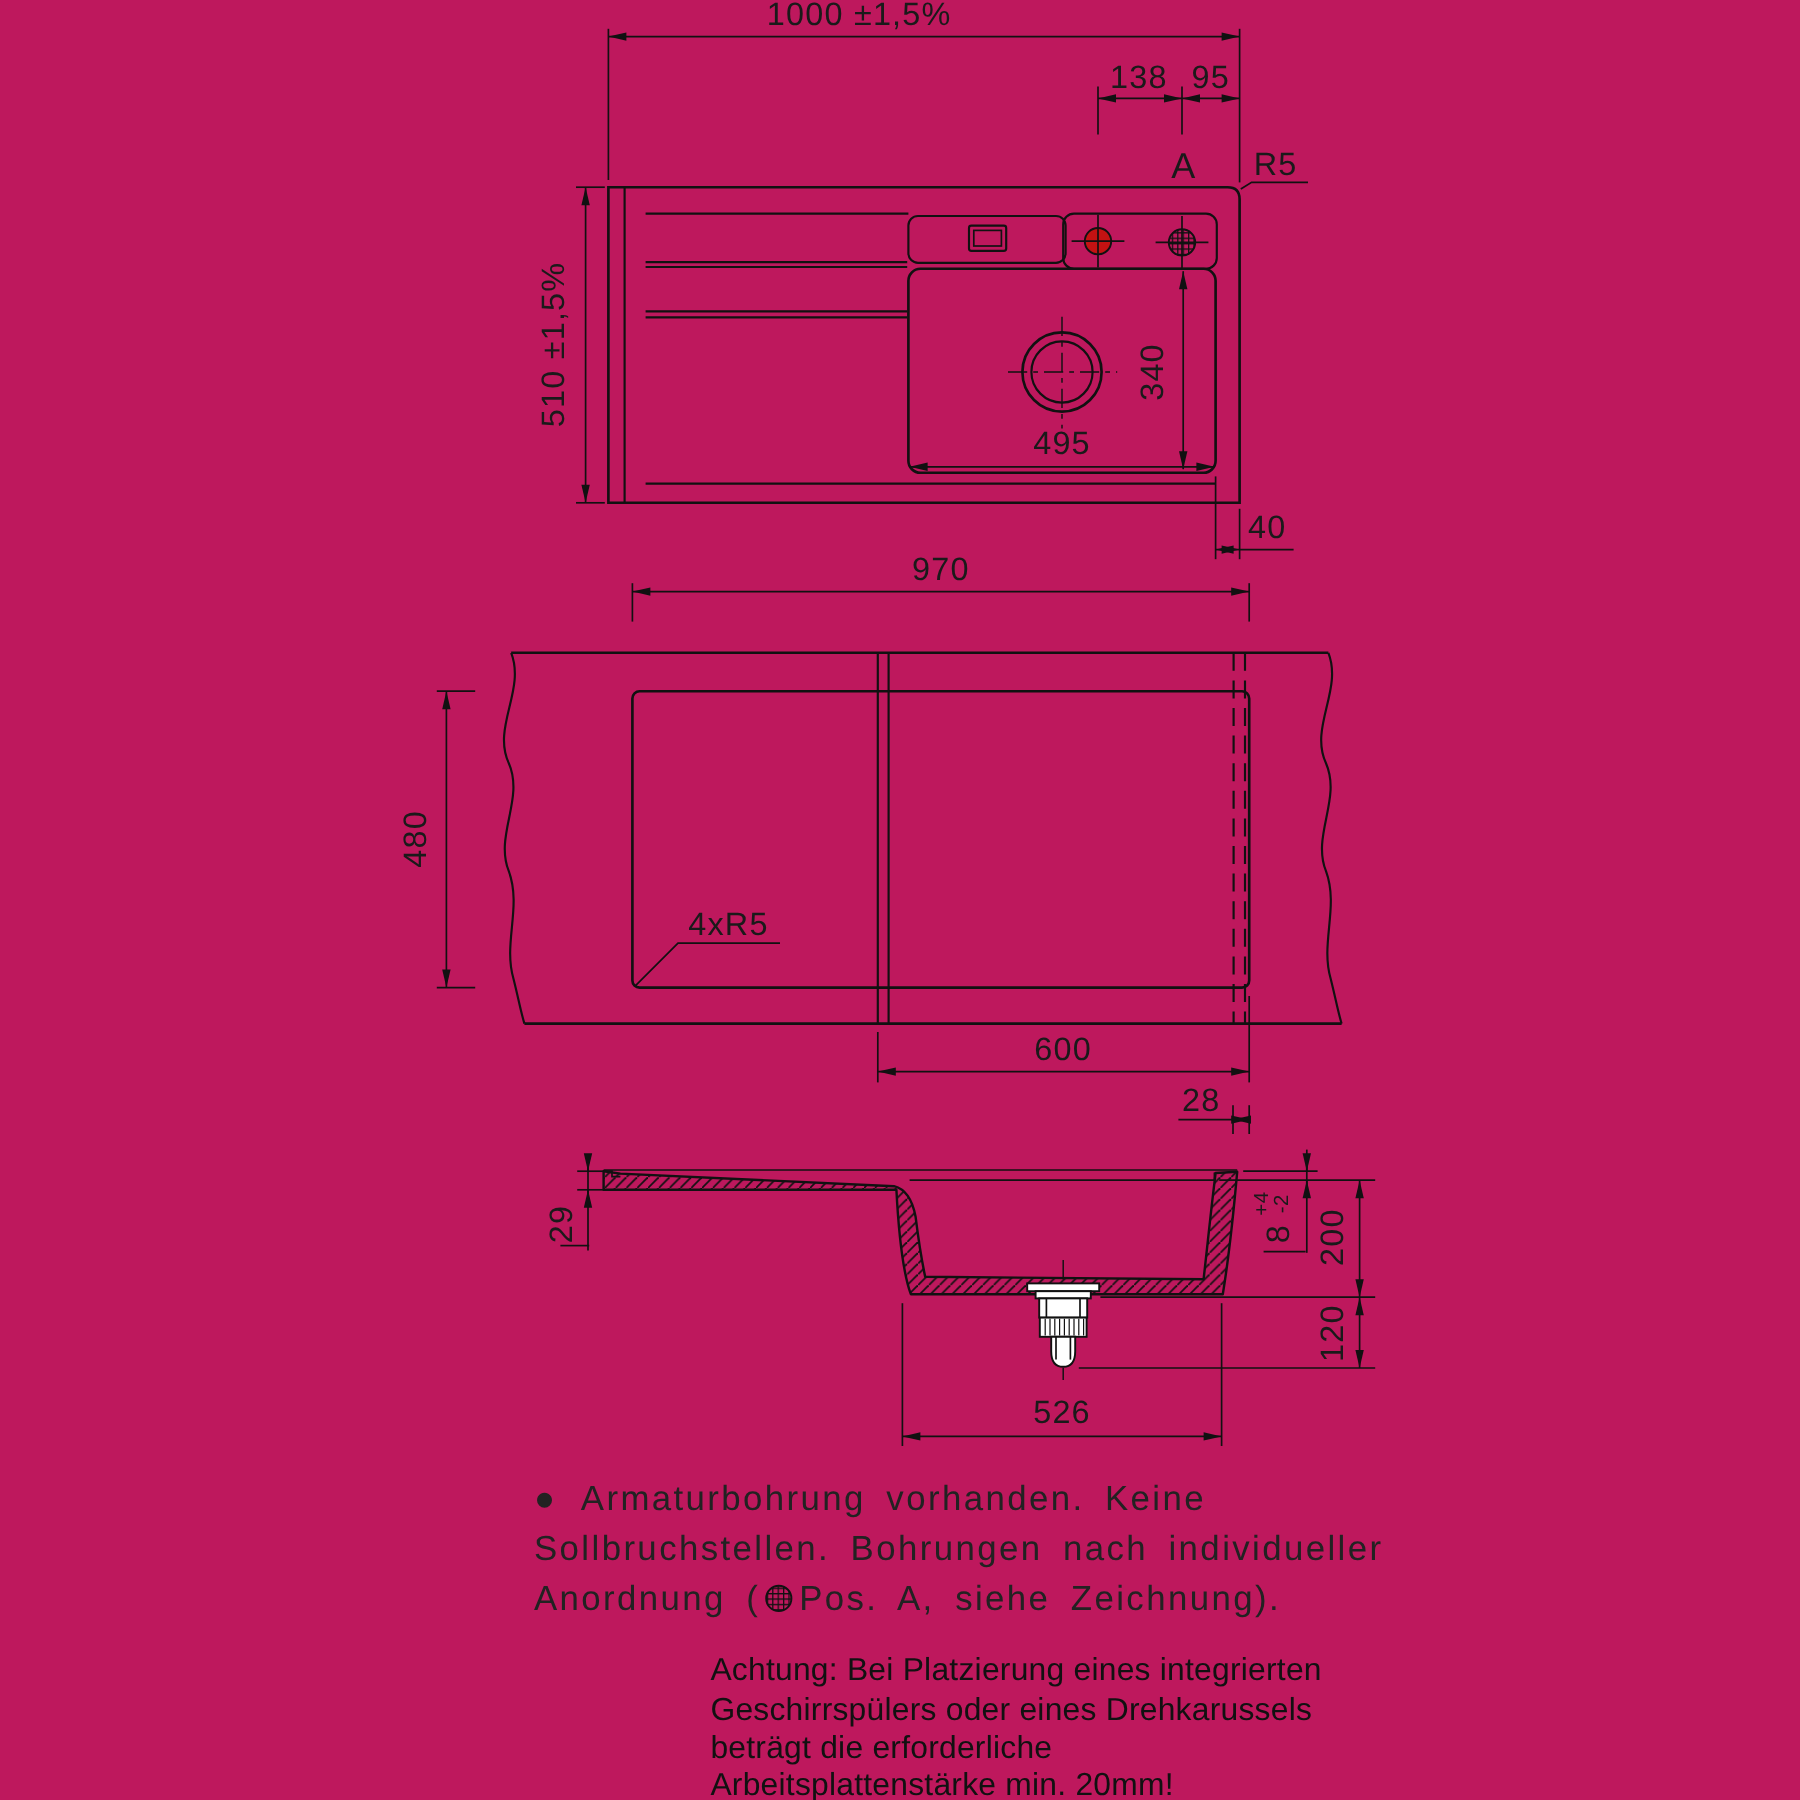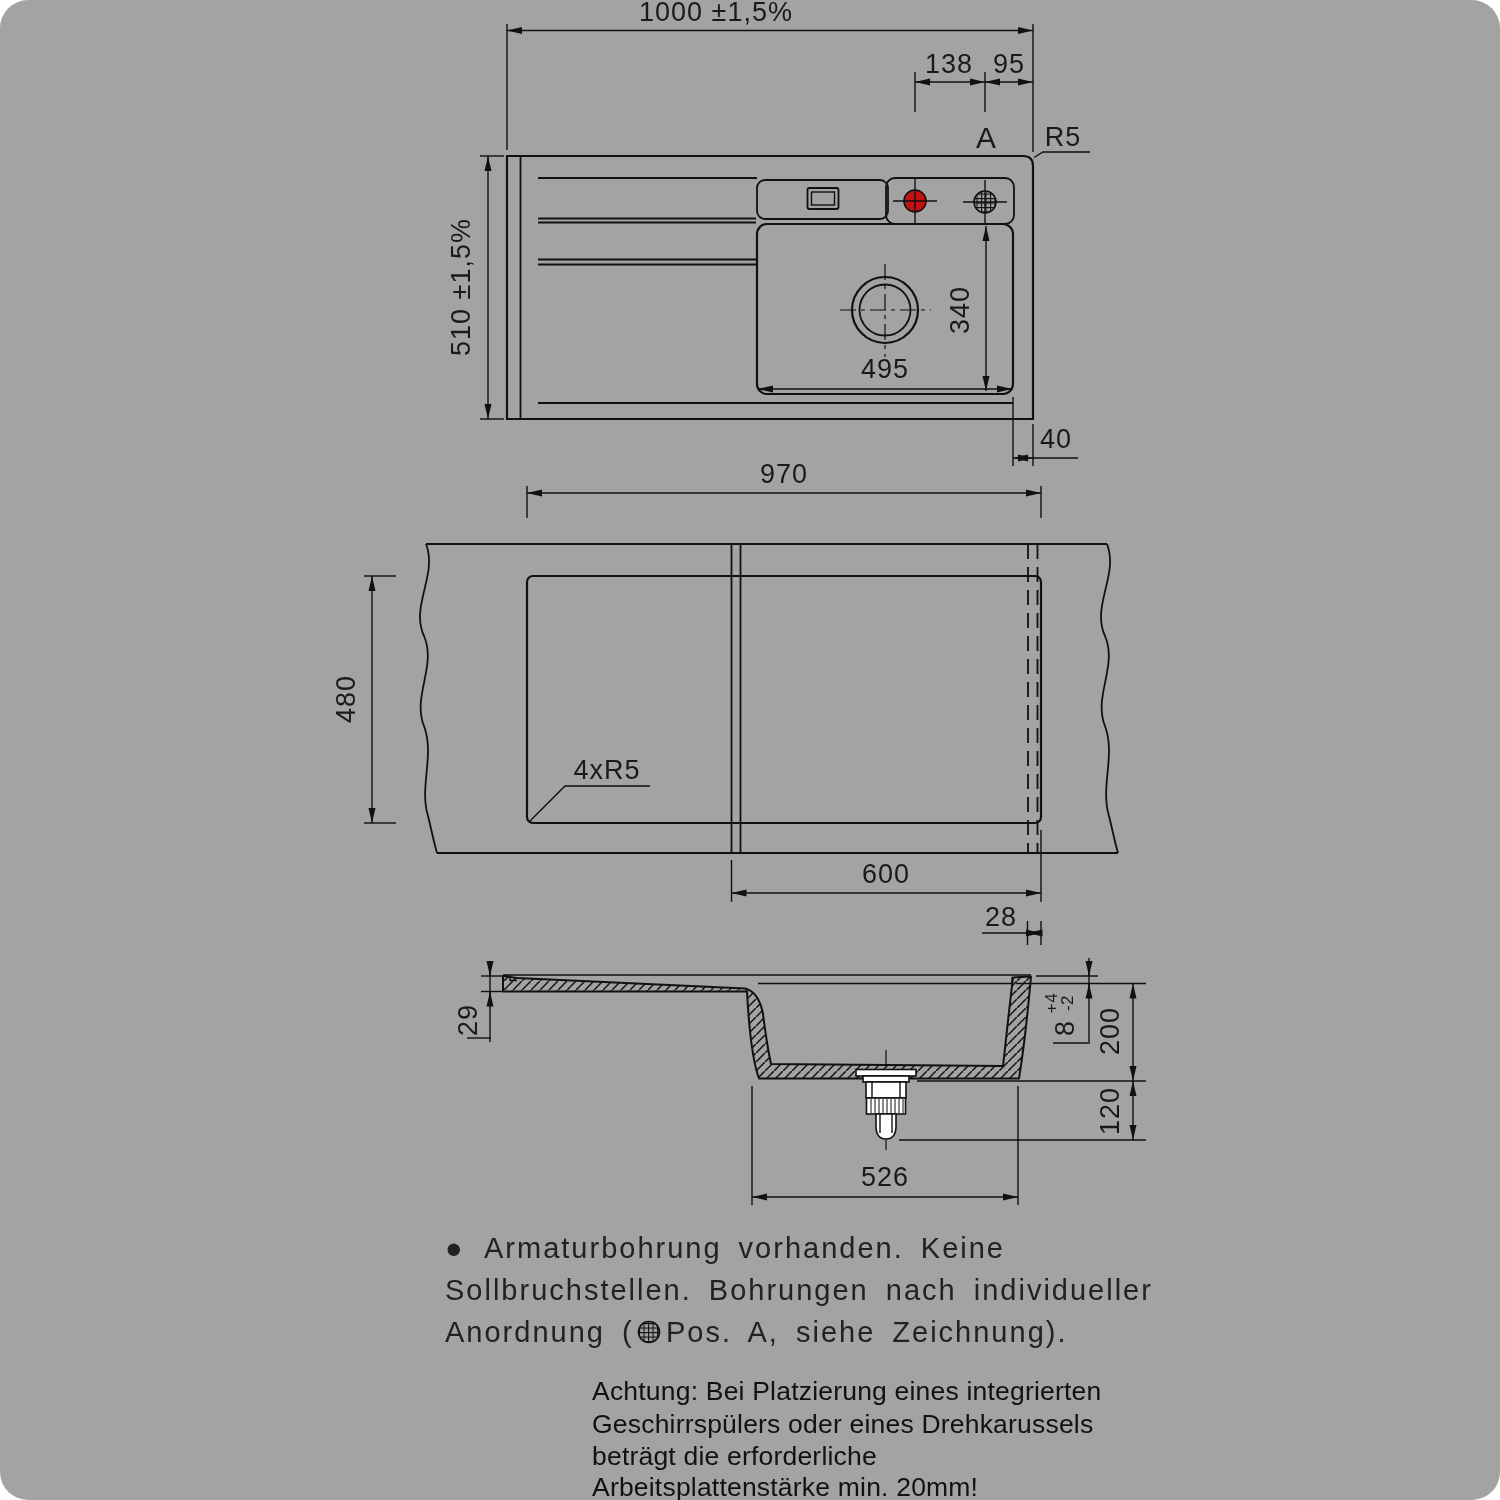--- a/index.html
+++ b/index.html
@@ -1,16 +1,16 @@
 <!DOCTYPE html>
 <html><head>
 <meta charset="utf-8">
 <style>
   html,body { margin:0; padding:0; background:#ffffff; }
-  .page { position:relative; width:1500px; height:1500px; background:#a3a3a3; overflow:hidden;border-radius:28px; }
+  .page { position:relative; width:1500px; height:1500px; background:#be185d; overflow:hidden; }
   svg { position:absolute; left:0; top:0; }
   text { fill:#1a1a1a; font-family:"Liberation Sans", sans-serif; }
   .dimtxt  { font-size:27px; letter-spacing:1px; }
   .dimtxt-s{ font-size:17px; letter-spacing:0.5px; }
   .lbltxt  { font-size:30px; }
   .notetxt { font-size:29px; letter-spacing:2px; word-spacing:7px; fill:#222; }
   .warntxt { font-size:26.5px; letter-spacing:0.2px; fill:#111; }
   .ln  { stroke:#111; stroke-width:1.8; fill:none; }
   .ln2 { stroke:#111; stroke-width:2.2; fill:none; }
   .thin{ stroke:#111; stroke-width:1.4; fill:none; }

